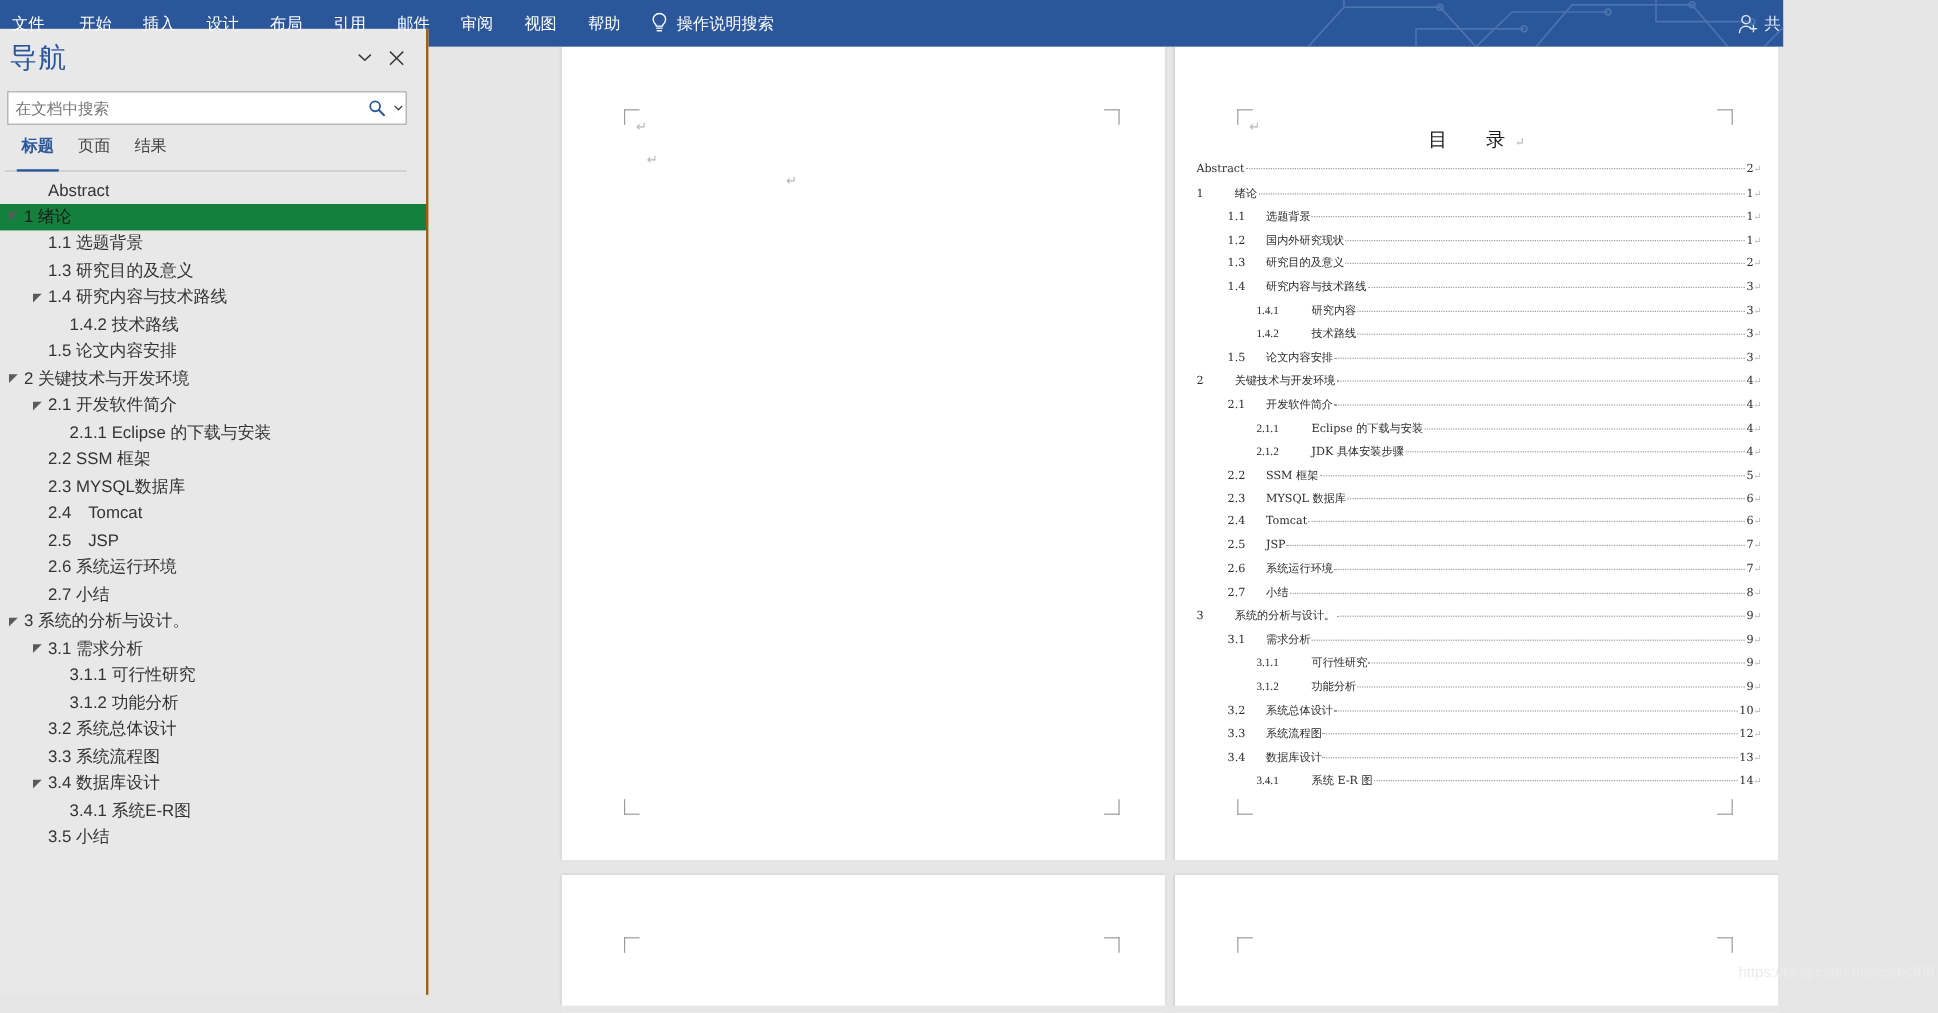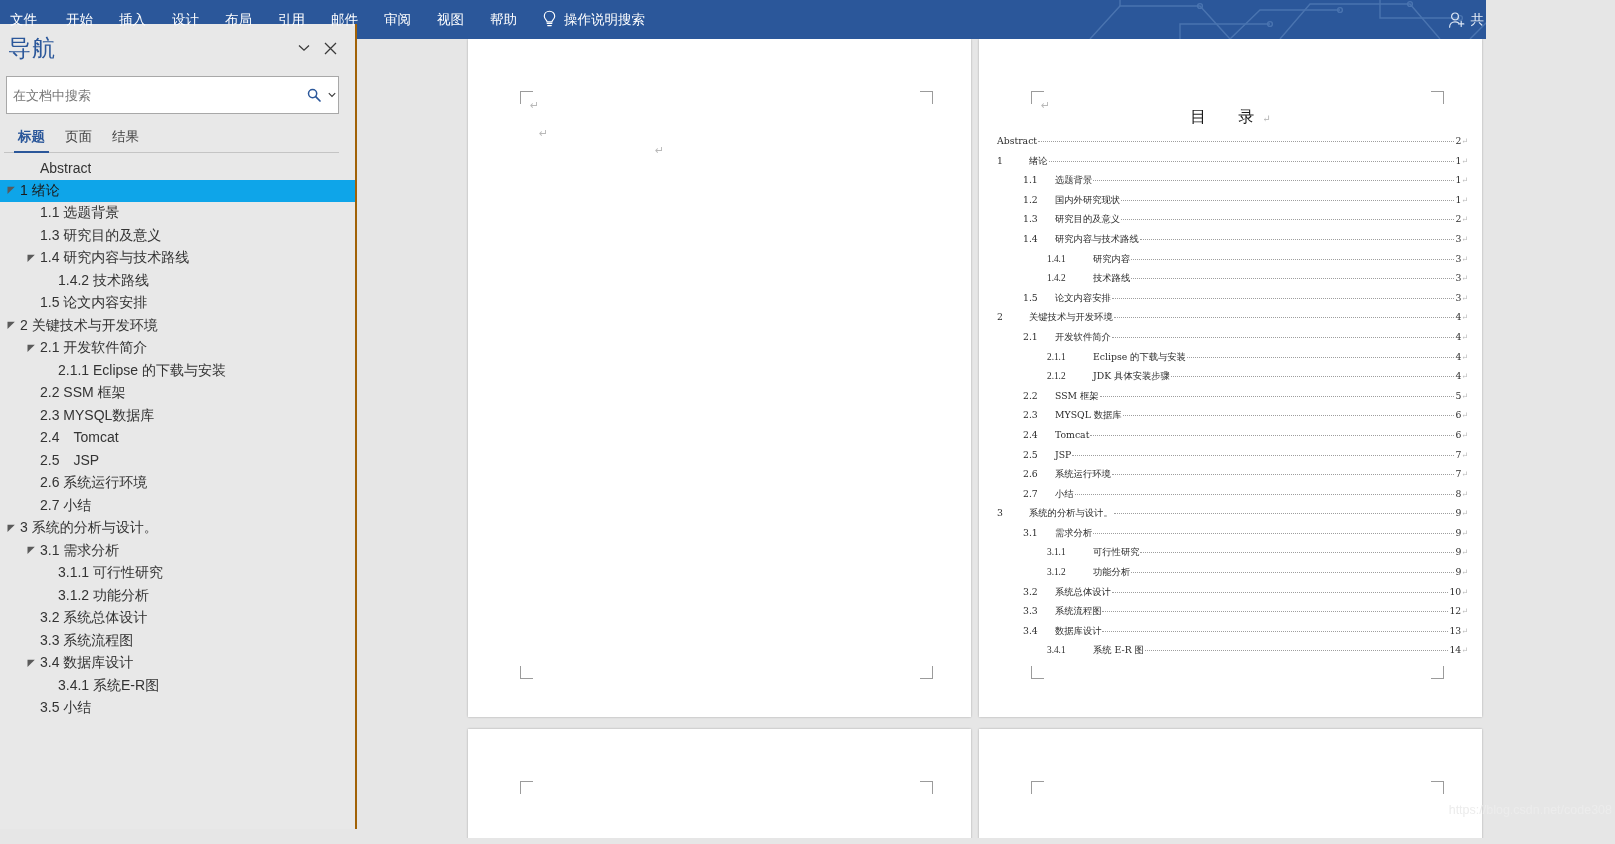--- a/index.html
+++ b/index.html
@@ -57,21 +57,21 @@
   }
   .nav-hdr-btn {
     width: 26px; height: 26px;
     display: flex; align-items: center; justify-content: center;
     cursor: pointer; color: #444;
   }
 
   .search-row { padding: 4px 16px 0 6px; display: flex; }
   .search-box {
     position: relative; flex: 1;
-    height: 38px; background: #ffffff;
+    height: 28px; background: #ffffff;
     border: 1px solid #a8a8a8;
     display: flex; align-items: center;
   }
   .search-input {
     flex: 1; border: 0; outline: none;
     height: 23px; padding: 0 6px;
     font-size: 13px; color: #333;
     font-family: "Liberation Sans", sans-serif;
     background: transparent;
   }
@@ -81,21 +81,21 @@
     align-items: center; justify-content: center; cursor: pointer;
   }
   .search-drop-btn {
     width: 13px; height: 23px; display: flex;
     align-items: center; justify-content: center; cursor: pointer;
     color: #444; font-size: 9px;
   }
 
   
   .nav-tabs {
-    display: flex; align-items: flex-end;
+    display: flex; 
     height: 30px; margin-top: 9px; padding-left: 4px;
     border-bottom: 1px solid #c4c4c4;
     width: 335px; margin-left: 4px;
   }
   .nav-tab {
     font-size: 13.5px; color: #444;
     padding: 0 10px 6px 10px; cursor: pointer;
     position: relative;
   }
   .nav-tab.active { color: #2b579a; font-weight: bold; }
@@ -111,21 +111,21 @@
     height: 710px;
     overflow: hidden;
     position: relative;
   }
   .tree-item {
     display: flex; align-items: center;
     height: 22.5px; font-size: 14px; color: #333;
     cursor: pointer; white-space: nowrap;
     padding-right: 6px;
   }
-  .tree-item.selected { background: #0ea5e9; }
+  .tree-item.selected { background: #15803d; }
   .tree-item.selected .tree-label { color: #1b1b1b; }
   .twisty {
     width: 18px; min-width: 18px;
     display: flex; align-items: center; justify-content: center;
     color: #555;
   }
   .tree-label { overflow: hidden; text-overflow: ellipsis; }
   .lvl1 { padding-left: 2px; }
   .lvl2 { padding-left: 22px; }
   .lvl3 { padding-left: 40px; }

